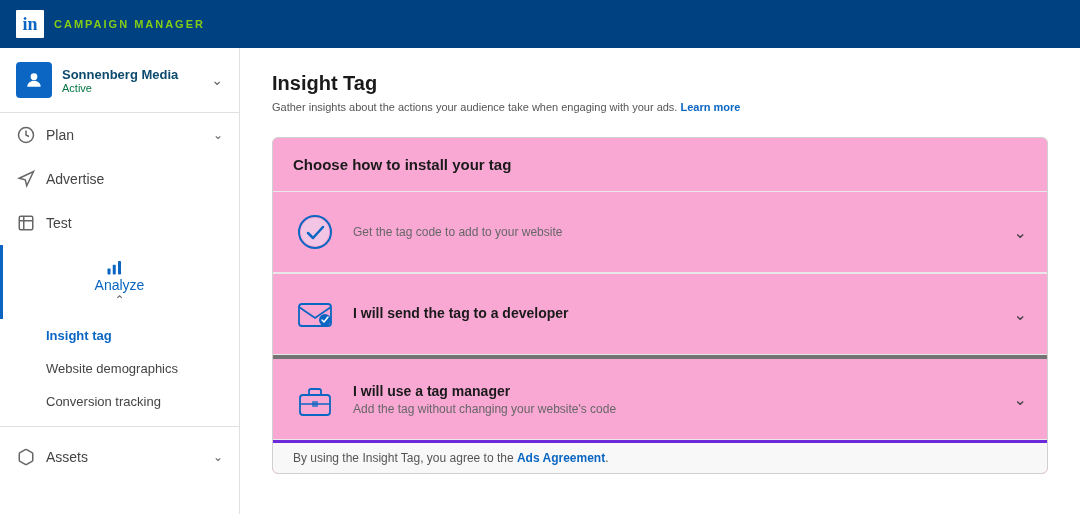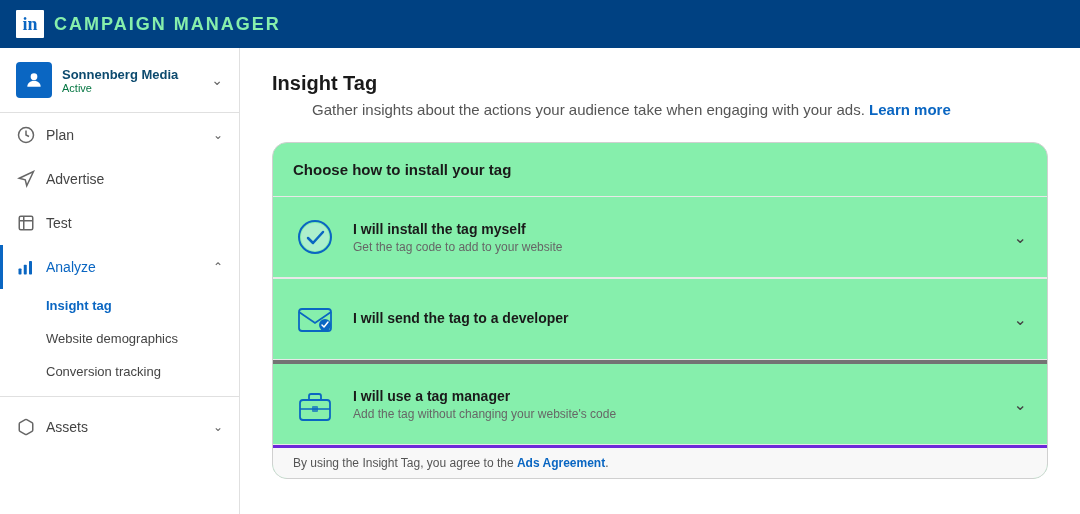--- a/index.html
+++ b/index.html
@@ -26,22 +26,22 @@
       border-radius: 1px;
       display: flex;
       align-items: center;
       justify-content: center;
       font-weight: 900;
       font-size: 18px;
       color: #0a66c2;
       font-family: Georgia, serif;
     }
     .top-nav-title {
-      color: #86efac;
-      font-size: 18px;
+      color: #84cc16;
+      font-size: 11px;
       letter-spacing: 2px;
       font-weight: 600;
       text-transform: uppercase;
     }
 
     
     .main-layout {
       display: flex;
       flex: 1;
       overflow: hidden;
@@ -107,21 +107,21 @@
       height: 20px;
       margin-right: 10px;
       display: flex;
       align-items: center;
       justify-content: center;
       color: #666;
       flex-shrink: 0;
     }
     .nav-item .nav-label { flex: 1; }
     .nav-item .nav-chevron { color: #666; font-size: 12px; }
-    .nav-item.active { color: #0a66c2; }
+    .nav-item.active { color: #0a66c2; flex-direction: column; }
     .nav-item.active .nav-icon { color: #0a66c2; }
     .nav-item.active-parent { border-left: 3px solid #0a66c2; background: transparent; padding-left: 13px; }
 
     .sub-nav {
       padding-left: 46px;
     }
     .sub-nav-item {
       display: block;
       padding: 9px 16px 9px 0;
       font-size: 13px;
@@ -142,36 +142,35 @@
       padding: 24px 32px;
     }
 
     .page-title {
       font-size: 20px;
       font-weight: 700;
       color: #1a1a1a;
       margin-bottom: 6px;
     }
     .page-subtitle {
-      font-size: 15px;
+      font-size: 11px;
       color: #555;
       margin-bottom: 24px;
-      margin-left: 40px;
     }
     .page-subtitle a {
       color: #0a66c2;
       text-decoration: none;
       font-weight: 600;
     }
 
     
     .card {
       border: 1px solid #d0d0d0;
-      border-radius: 15px;
-      background: #86efac;
+      border-radius: 6px;
+      background: #f9a8d4;
       overflow: hidden;
     }
 
     .card-header {
       padding: 18px 20px;
       font-size: 15px;
       font-weight: 600;
       color: #1a1a1a;
       border-bottom: 1px solid #e8e8e8;
     }
@@ -336,21 +335,20 @@
 
       <div class="install-option">
         <div class="install-option-icon">
           <svg width="36" height="36" viewBox="0 0 36 36">
             <circle cx="18" cy="18" r="16" fill="none" stroke="#0a66c2" stroke-width="2"></circle>
             <circle cx="18" cy="18" r="14" fill="#e8f0fd" opacity="0.4"></circle>
             <polyline points="11,19 16,24 26,13" fill="none" stroke="#0a66c2" stroke-width="2.5" stroke-linecap="round" stroke-linejoin="round"></polyline>
           </svg>
         </div>
         <div class="install-option-text">
-          <div class="install-option-title">I will install the tag myself</div>
           <div class="install-option-desc">Get the tag code to add to your website</div>
         </div>
         <span class="install-option-chevron">⌄</span>
       </div>
 
       <div class="install-option" style="border-top: 1px solid #e8e8e8;">
         <div class="install-option-icon">
           <svg width="40" height="40" viewBox="0 0 40 40">
             <rect x="4" y="10" width="32" height="22" rx="3" fill="none" stroke="#0a66c2" stroke-width="1.8"></rect>
             <polyline points="4,13 20,24 36,13" fill="none" stroke="#0a66c2" stroke-width="1.8"></polyline>

